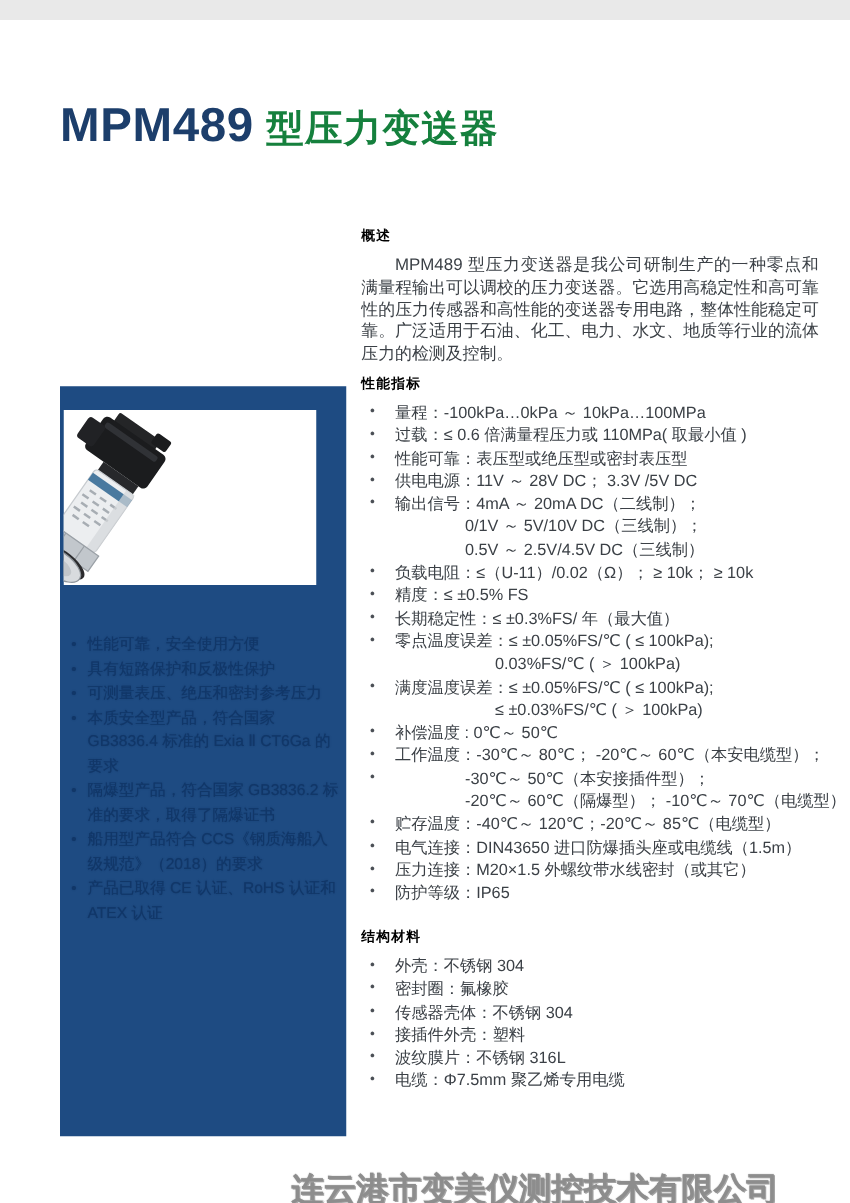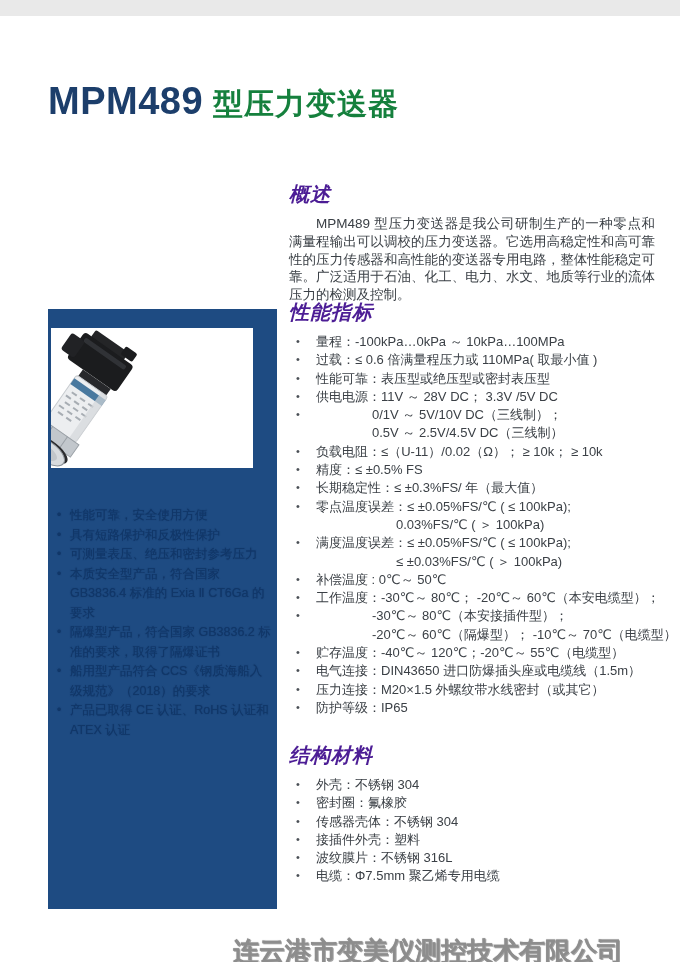--- a/index.html
+++ b/index.html
@@ -40,24 +40,23 @@
     text-shadow:0 0 1px rgba(10,40,90,0.55);
   }
   .features .dot {
     position:absolute; left:9px; top:0;
     font-size:12px; color:#113768;
   }
 
   
   .sec { position:absolute; left:289px; width:366px; }
   .sec h2 {
-    font-size:20px; font-weight:bold;
-    color:#4c1d95; letter-spacing:1px;
+    font-size:11px; font-weight:bold;
+    color:#000000; letter-spacing:1px;
     margin-bottom:7px;
-    font-style:italic;
   }
   .sec-overview { top:165px; }
   .sec-overview p {
     font-size:13.5px; line-height:17.8px;
     color:#3b4046;
     text-indent:2em;
     text-align:justify;
   }
   .sec-specs { top:283px; }
   .sec-materials { top:726px; }
@@ -196,20 +195,21 @@
         <li>
           <span class="dot">•</span>
           <span class="li-text">性能可靠：表压型或绝压型或密封表压型</span>
         </li>
         <li>
           <span class="dot">•</span>
           <span class="li-text">供电电源：11V ～ 28V DC；  3.3V /5V DC</span>
         </li>
         <li>
           <span class="dot">•</span>
+          <span class="li-text">输出信号：4mA ～ 20mA DC（二线制）；</span>
         </li>
         <li class="cont ind1">
           
           <span class="li-text">0/1V ～ 5V/10V DC（三线制）；</span>
         </li>
         <li class="cont ind1">
           
           <span class="li-text">0.5V ～ 2.5V/4.5V DC（三线制）</span>
         </li>
         <li>
@@ -243,29 +243,29 @@
         <li>
           <span class="dot">•</span>
           <span class="li-text">补偿温度 : 0℃～ 50℃</span>
         </li>
         <li>
           <span class="dot">•</span>
           <span class="li-text">工作温度：-30℃～ 80℃；  -20℃～ 60℃（本安电缆型）；</span>
         </li>
         <li class="ind1">
           <span class="dot">•</span>
-          <span class="li-text">-30℃～ 80℃（本安接插件型）；</span>
+          <span class="li-text">-30℃～ 50℃（本安接插件型）；</span>
         </li>
         <li class="cont ind1">
           
           <span class="li-text">-20℃～ 60℃（隔爆型）；  -10℃～ 70℃（电缆型）</span>
         </li>
         <li>
           <span class="dot">•</span>
-          <span class="li-text">贮存温度：-40℃～ 120℃；-20℃～ 55℃（电缆型）</span>
+          <span class="li-text">贮存温度：-40℃～ 120℃；-20℃～ 85℃（电缆型）</span>
         </li>
         <li>
           <span class="dot">•</span>
           <span class="li-text">电气连接：DIN43650 进口防爆插头座或电缆线（1.5m）</span>
         </li>
         <li>
           <span class="dot">•</span>
           <span class="li-text">压力连接：M20×1.5 外螺纹带水线密封（或其它）</span>
         </li>
         <li>

